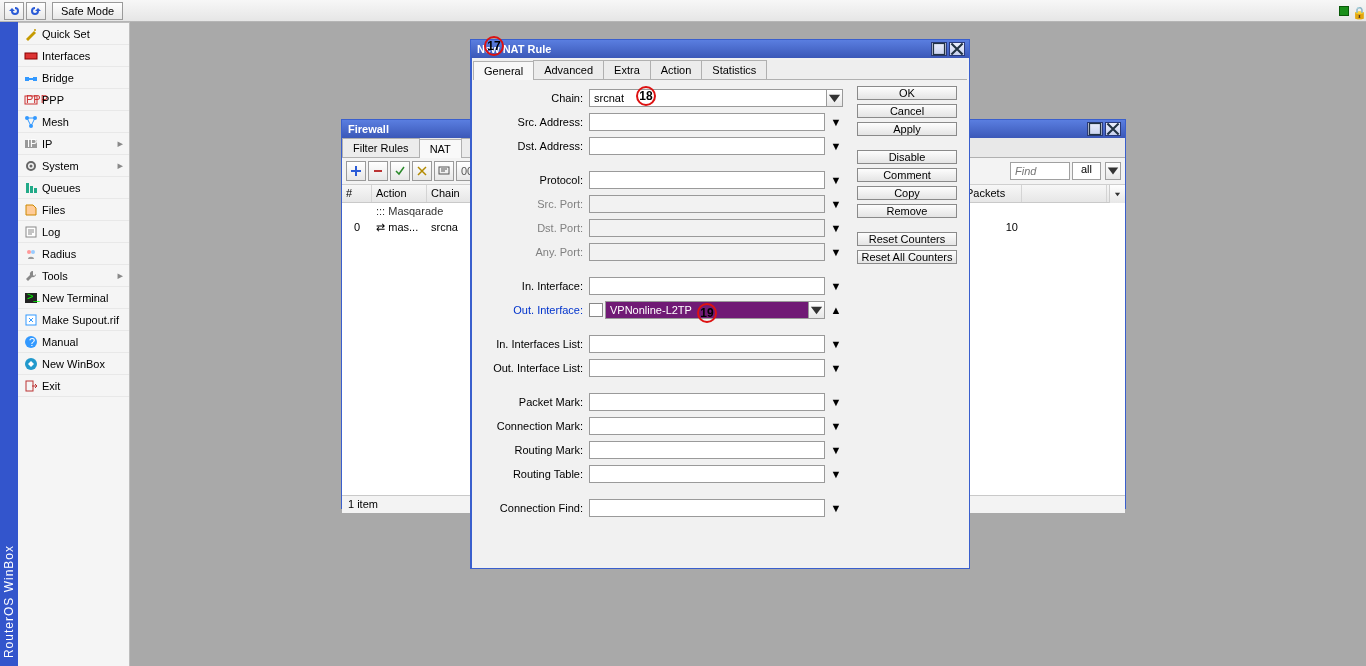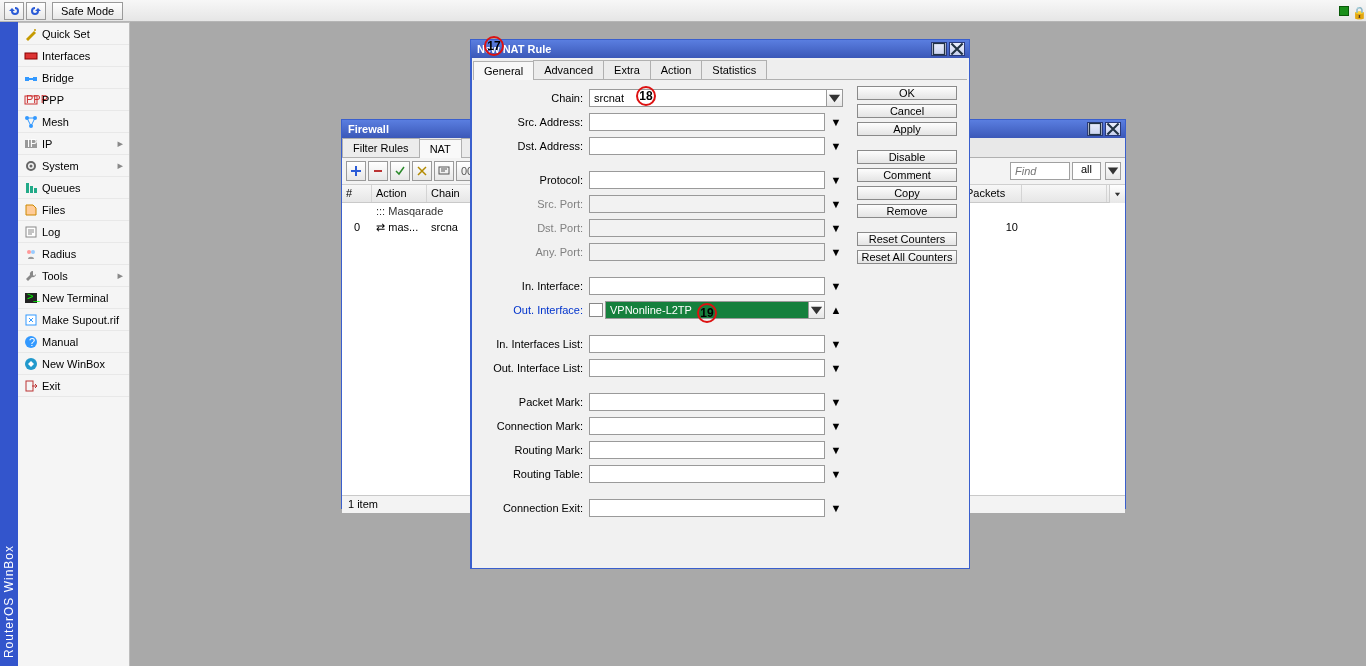--- a/index.html
+++ b/index.html
@@ -61,21 +61,21 @@
 #nat .body{display:flex}
 #nat .form{width:380px;padding:6px 8px}
 .fr{display:flex;align-items:center;height:24px}
 .fr .lbl{width:110px;text-align:right;padding-right:6px;color:#000}
 .fr.dim .lbl{color:#808080}
 .fr .inp{flex:1;height:18px;border:1px solid #9a9a9a;background:#fff;padding:0 4px}
 .fr.dim .inp{background:#f2f2f2;color:#888}
 .fr .tri{width:14px;height:14px;margin-left:4px;display:flex;align-items:center;justify-content:center;cursor:pointer}
 .fr .ddb{width:16px;height:18px;border:1px solid #9a9a9a;border-left:none;background:linear-gradient(#fff,#e7e7e7);display:flex;align-items:center;justify-content:center;cursor:pointer}
 .row-out .lbl{color:#0033cc}
-.row-out .inp{background:#15803d;color:#fff}
+.row-out .inp{background:#701a75;color:#fff}
 .row-sep{height:10px}
 #nat .btncol{width:112px;padding:6px 6px;display:flex;flex-direction:column;gap:4px}
 .nbtn{height:14px;border:1px solid #8a8a8a;background:linear-gradient(#fdfdfd,#e4e4e4);cursor:pointer}
 
 
 .anno{position:absolute;width:20px;height:20px;border:2px solid #d11;border-radius:50%;background:transparent;display:flex;align-items:center;justify-content:center;color:#000;font-weight:bold;font-size:12px;z-index:10;pointer-events:none}
 
 svg{overflow:visible}
 .chk{width:14px;height:14px;border:1px solid #888;background:#fff;margin-right:2px}
 </style>
@@ -467,21 +467,21 @@
             <input class="inp" style="">
             <div class="tri">▼</div>
           </div>
         <div class="fr">
             <div class="lbl">Routing Table:</div>
             <input class="inp" style="">
             <div class="tri">▼</div>
           </div>
         <div class="row-sep"></div>
         <div class="fr">
-            <div class="lbl">Connection Exit:</div>
+            <div class="lbl">Connection Find:</div>
             <input class="inp" style="">
             <div class="tri">▼</div>
           </div>
       </div>
       <div class="btncol">
         <button class="nbtn">OK</button>
         <button class="nbtn">Cancel</button>
         <button class="nbtn">Apply</button>
         <div style="height:6px"></div>
         <button class="nbtn">Disable</button>

